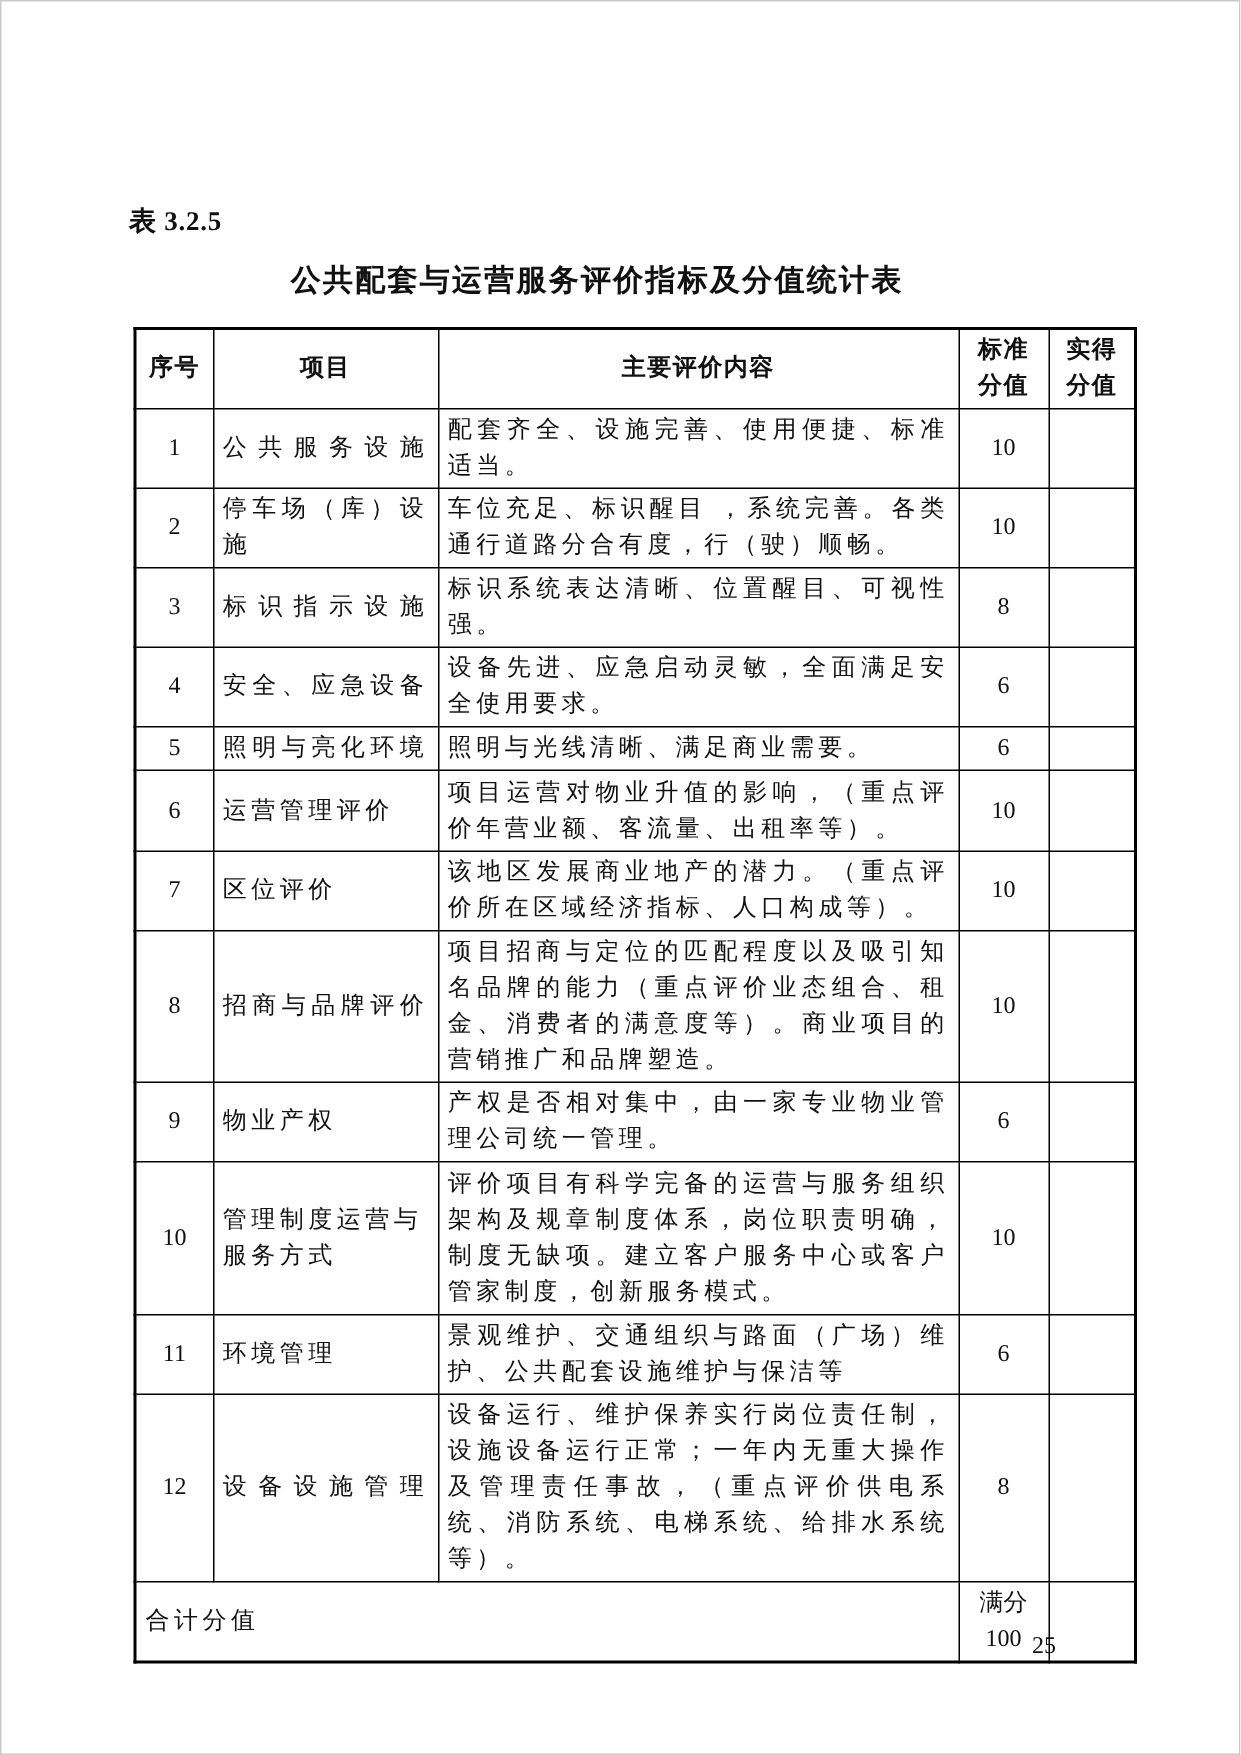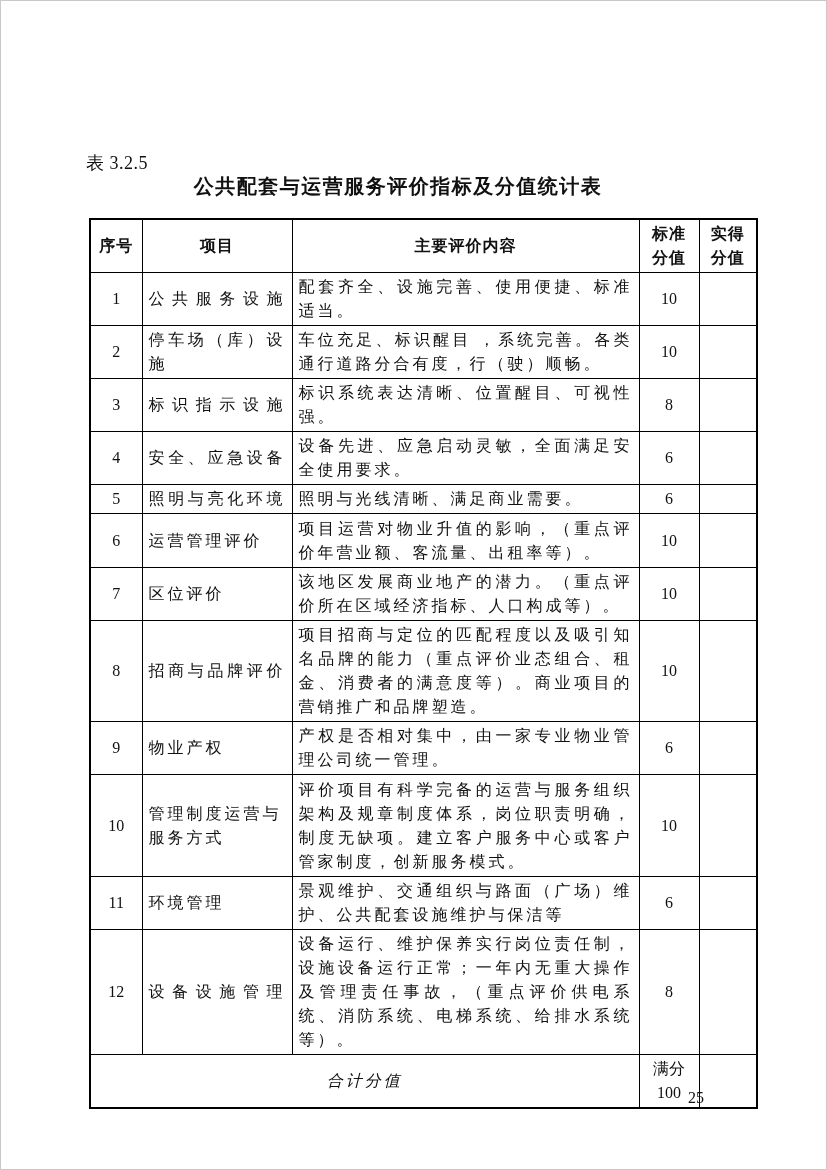--- a/index.html
+++ b/index.html
@@ -14,23 +14,23 @@
     background: #ffffff;
     border: 1px solid #c9c9c9;
     box-sizing: border-box;
     font-family: "Liberation Serif", "DejaVu Serif", serif;
     color: #111111;
     overflow: hidden;
   }
   .table-label {
     position: absolute;
     left: 85px;
-    top: 150px;
+    top: 134px;
     font-size: 18px;
-    font-weight: normal;
+    font-weight: bold;
     letter-spacing: 0.5px;
   }
   .doc-title {
     position: absolute;
     left: 0;
     top: 172px;
     width: 794px;
     text-align: center;
     font-size: 20px;
     font-weight: bold;
@@ -85,23 +85,21 @@
     text-align: justify;
     letter-spacing: 3px;
     padding-left: 8px;
     padding-right: 6px;
   }
   td.score-cell {
     text-align: center;
     font-size: 15px;
   }
   td.footer-label-cell {
-    text-align: center;
     letter-spacing: 3px;
-    font-style: italic;
   }
   td.footer-standard-cell {
     text-align: center;
     font-size: 15px;
     line-height: 22px;
     padding: 2px 2px;
     margin-left: 16px;
   }
   .page-number {
     position: absolute;

